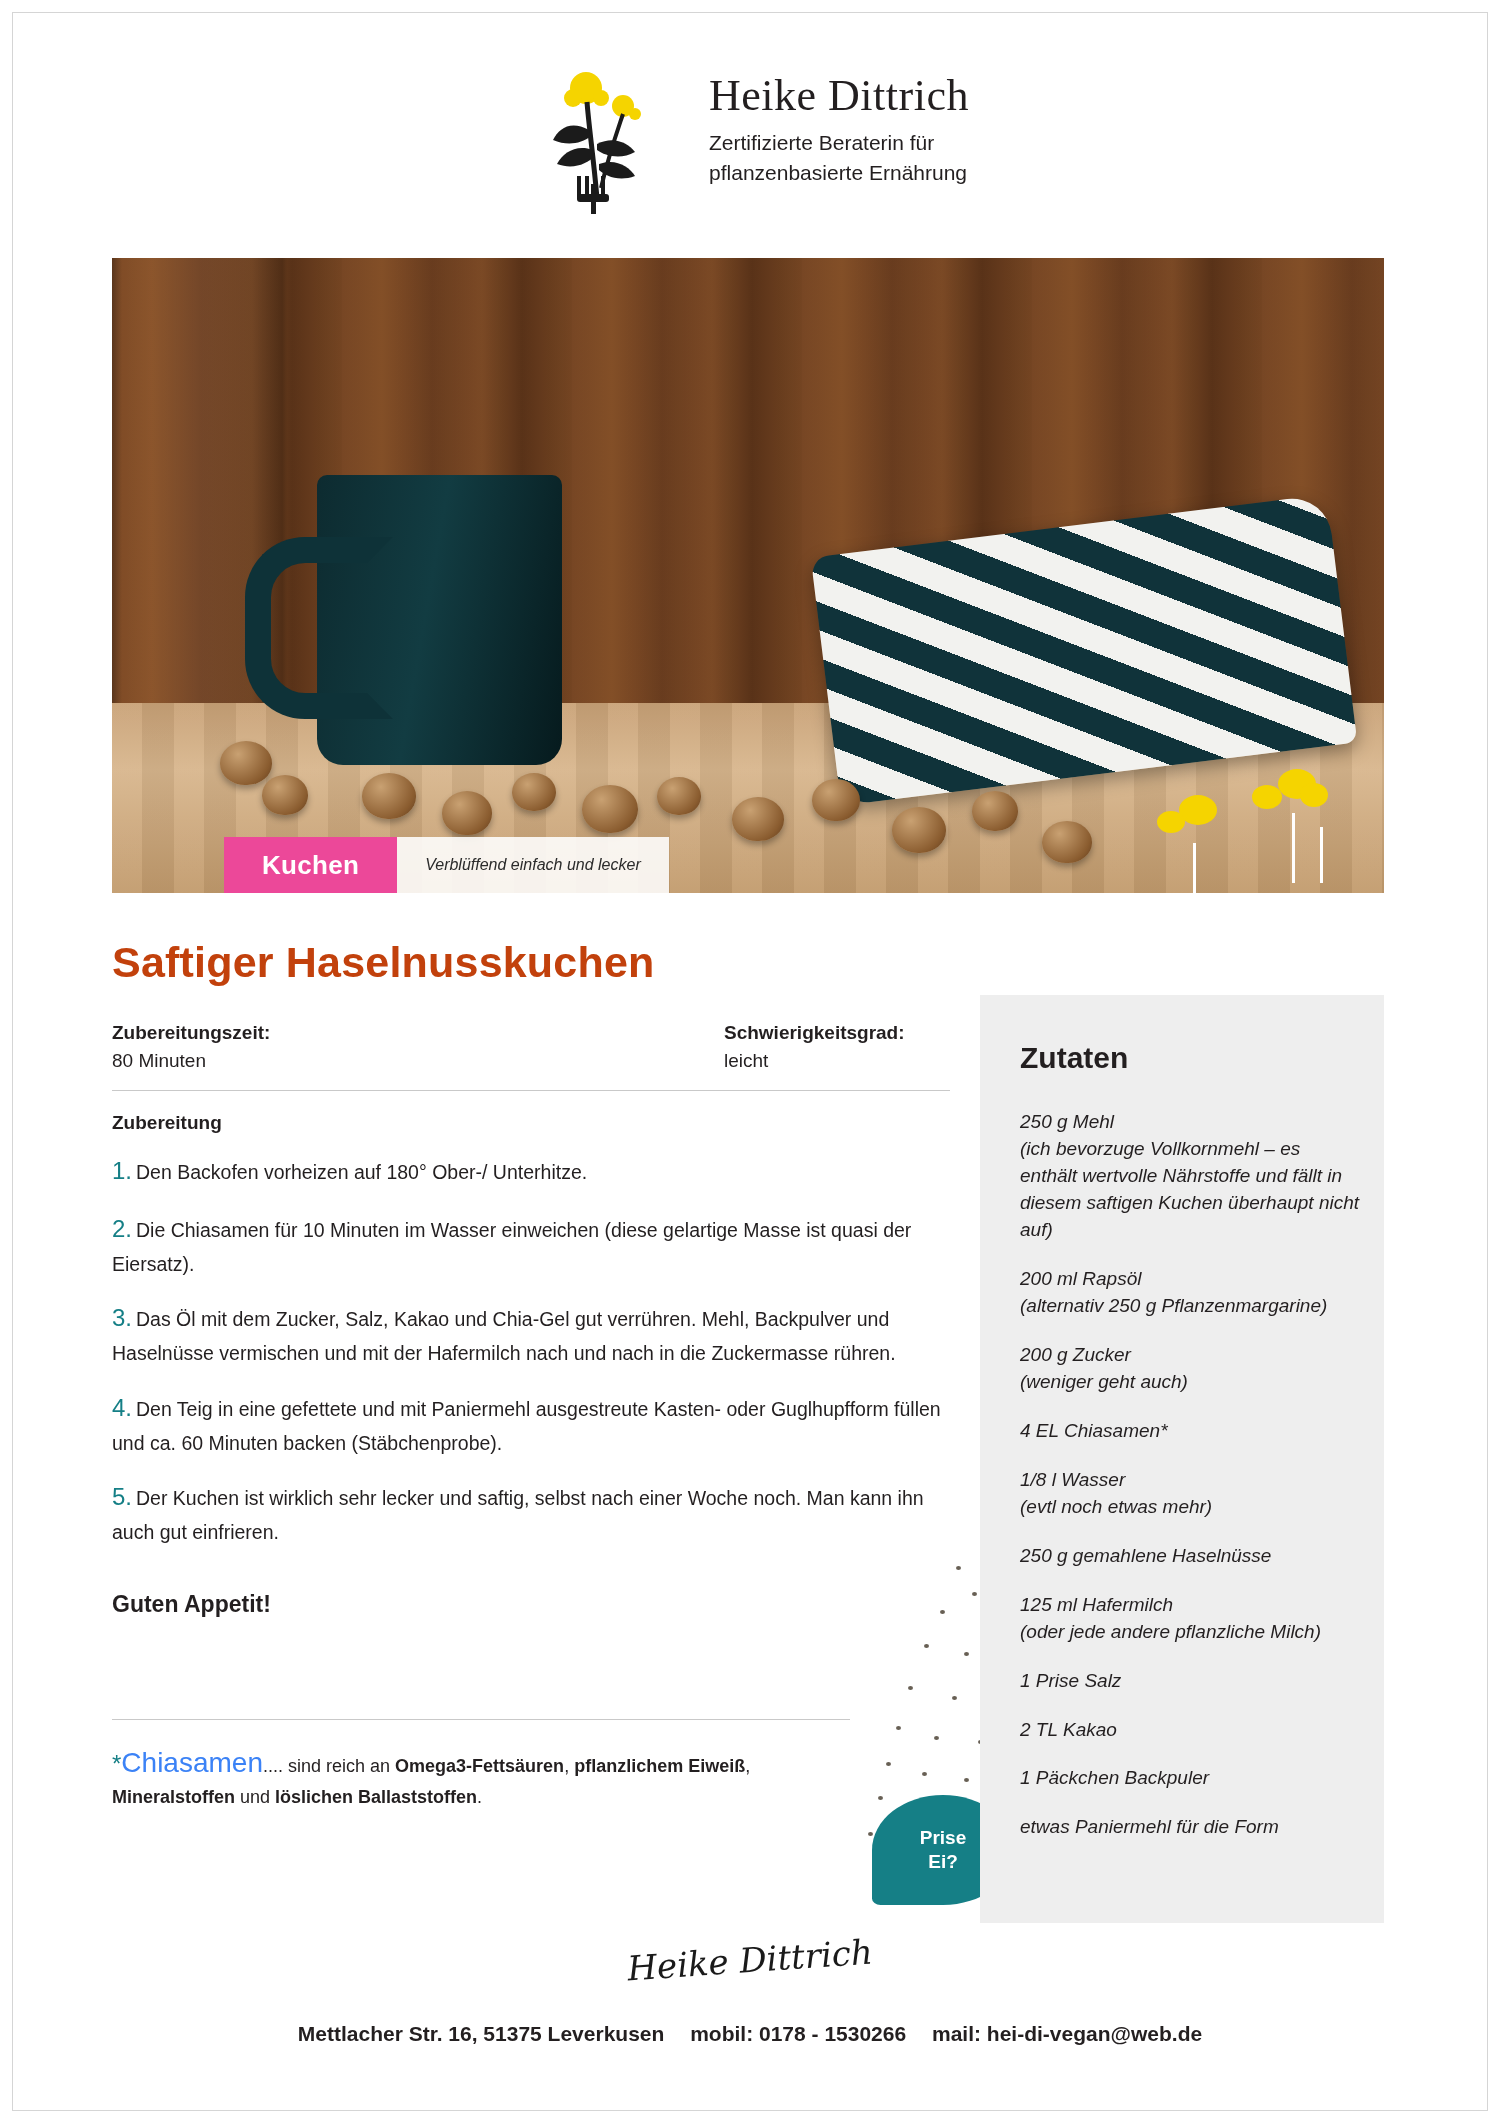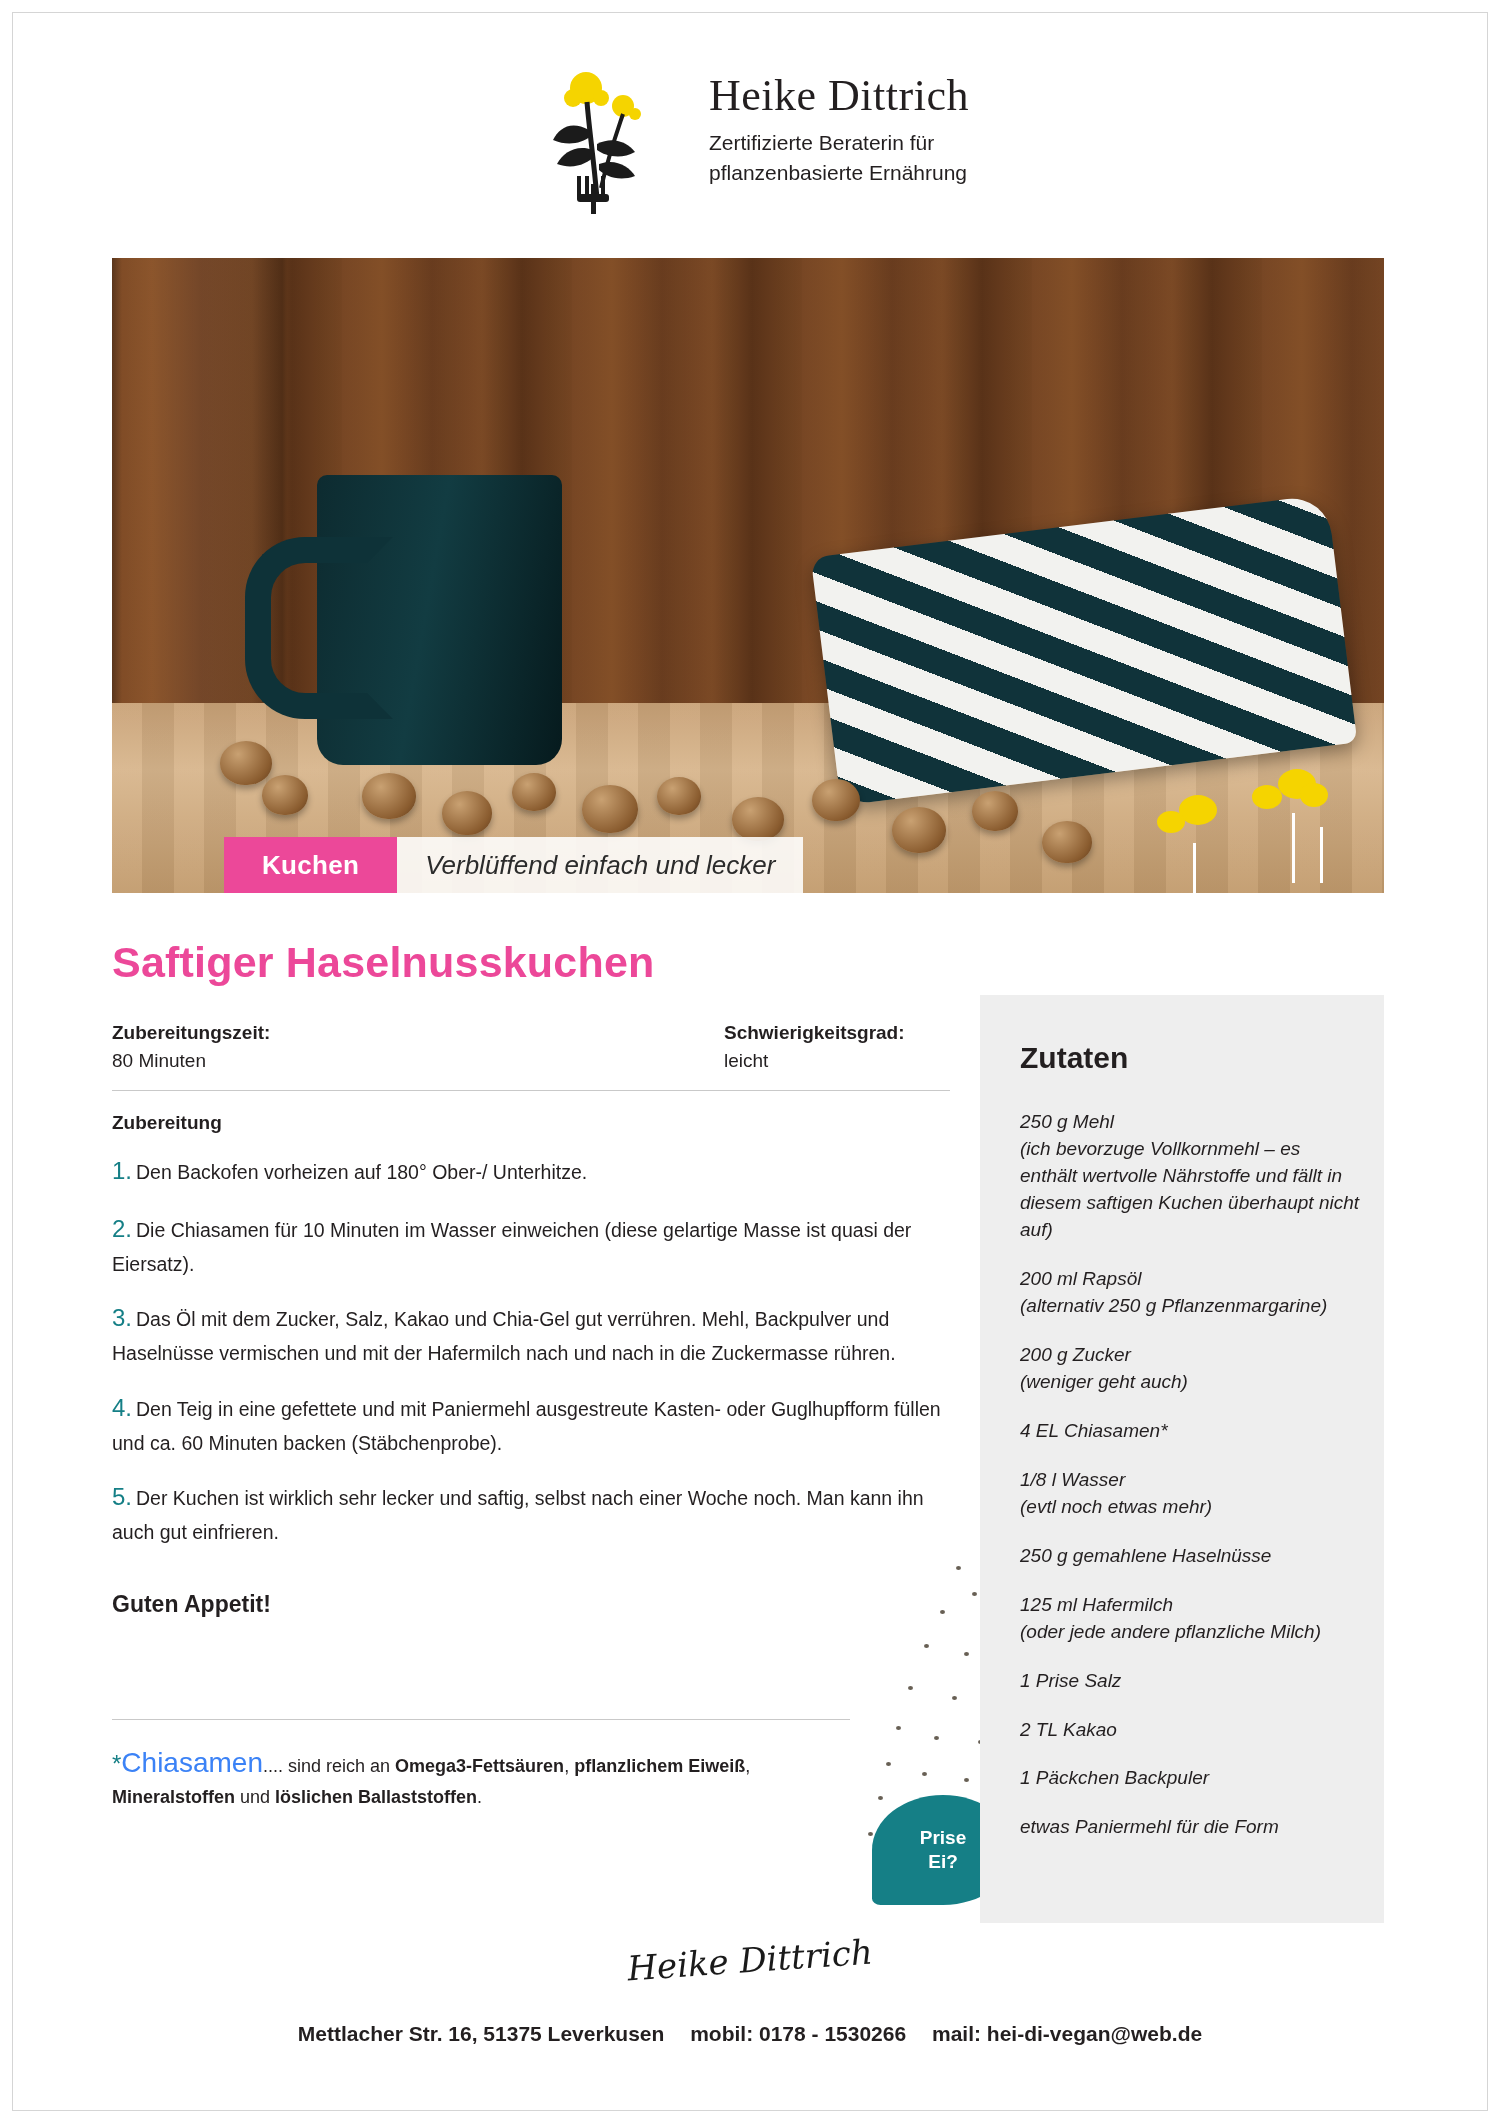--- a/index.html
+++ b/index.html
@@ -181,33 +181,33 @@
     font-weight: bold;
     display: flex;
     align-items: center;
     padding: 0 38px;
     letter-spacing: 0.3px;
   }
   .tag-line {
     background: rgba(255,255,255,0.88);
     color: #2b2b2b;
     font-style: italic;
-    font-size: 26px;
+    font-size: 16px;
     display: flex;
     align-items: center;
     padding: 12px 28px;
   }
 
   
   .recipe-title {
     position: absolute;
     left: 112px;
     top: 938px;
     font-size: 43px;
-    color: #ec4899;
+    color: #c2410c;
     font-weight: bold;
     letter-spacing: 0.2px;
     margin: 0;
   }
 
   
   .meta {
     position: absolute;
     left: 112px;
     top: 1022px;

